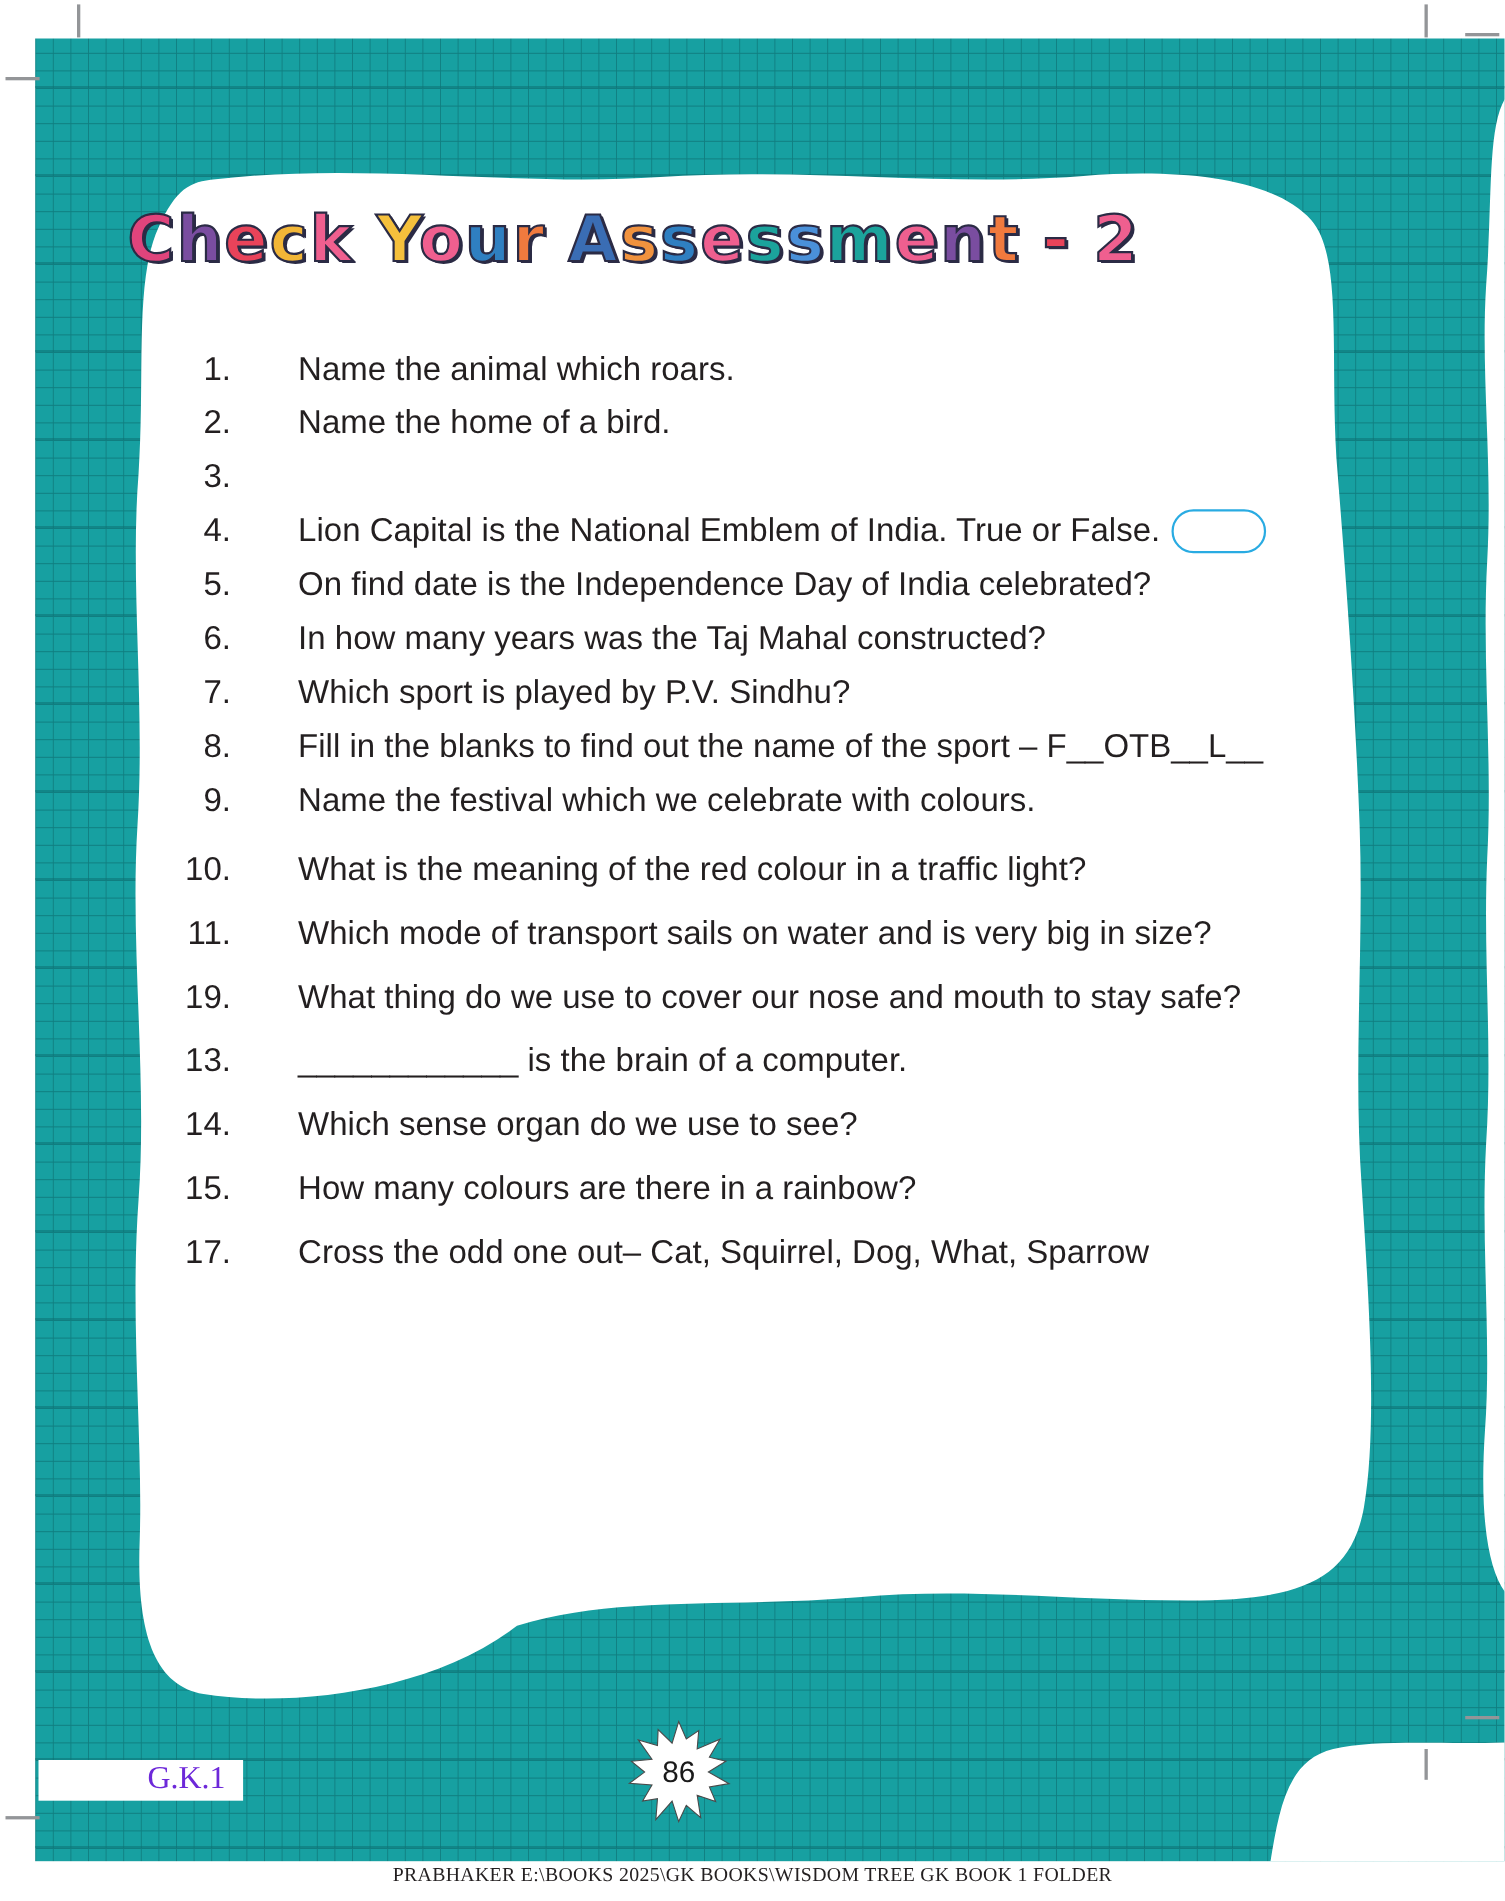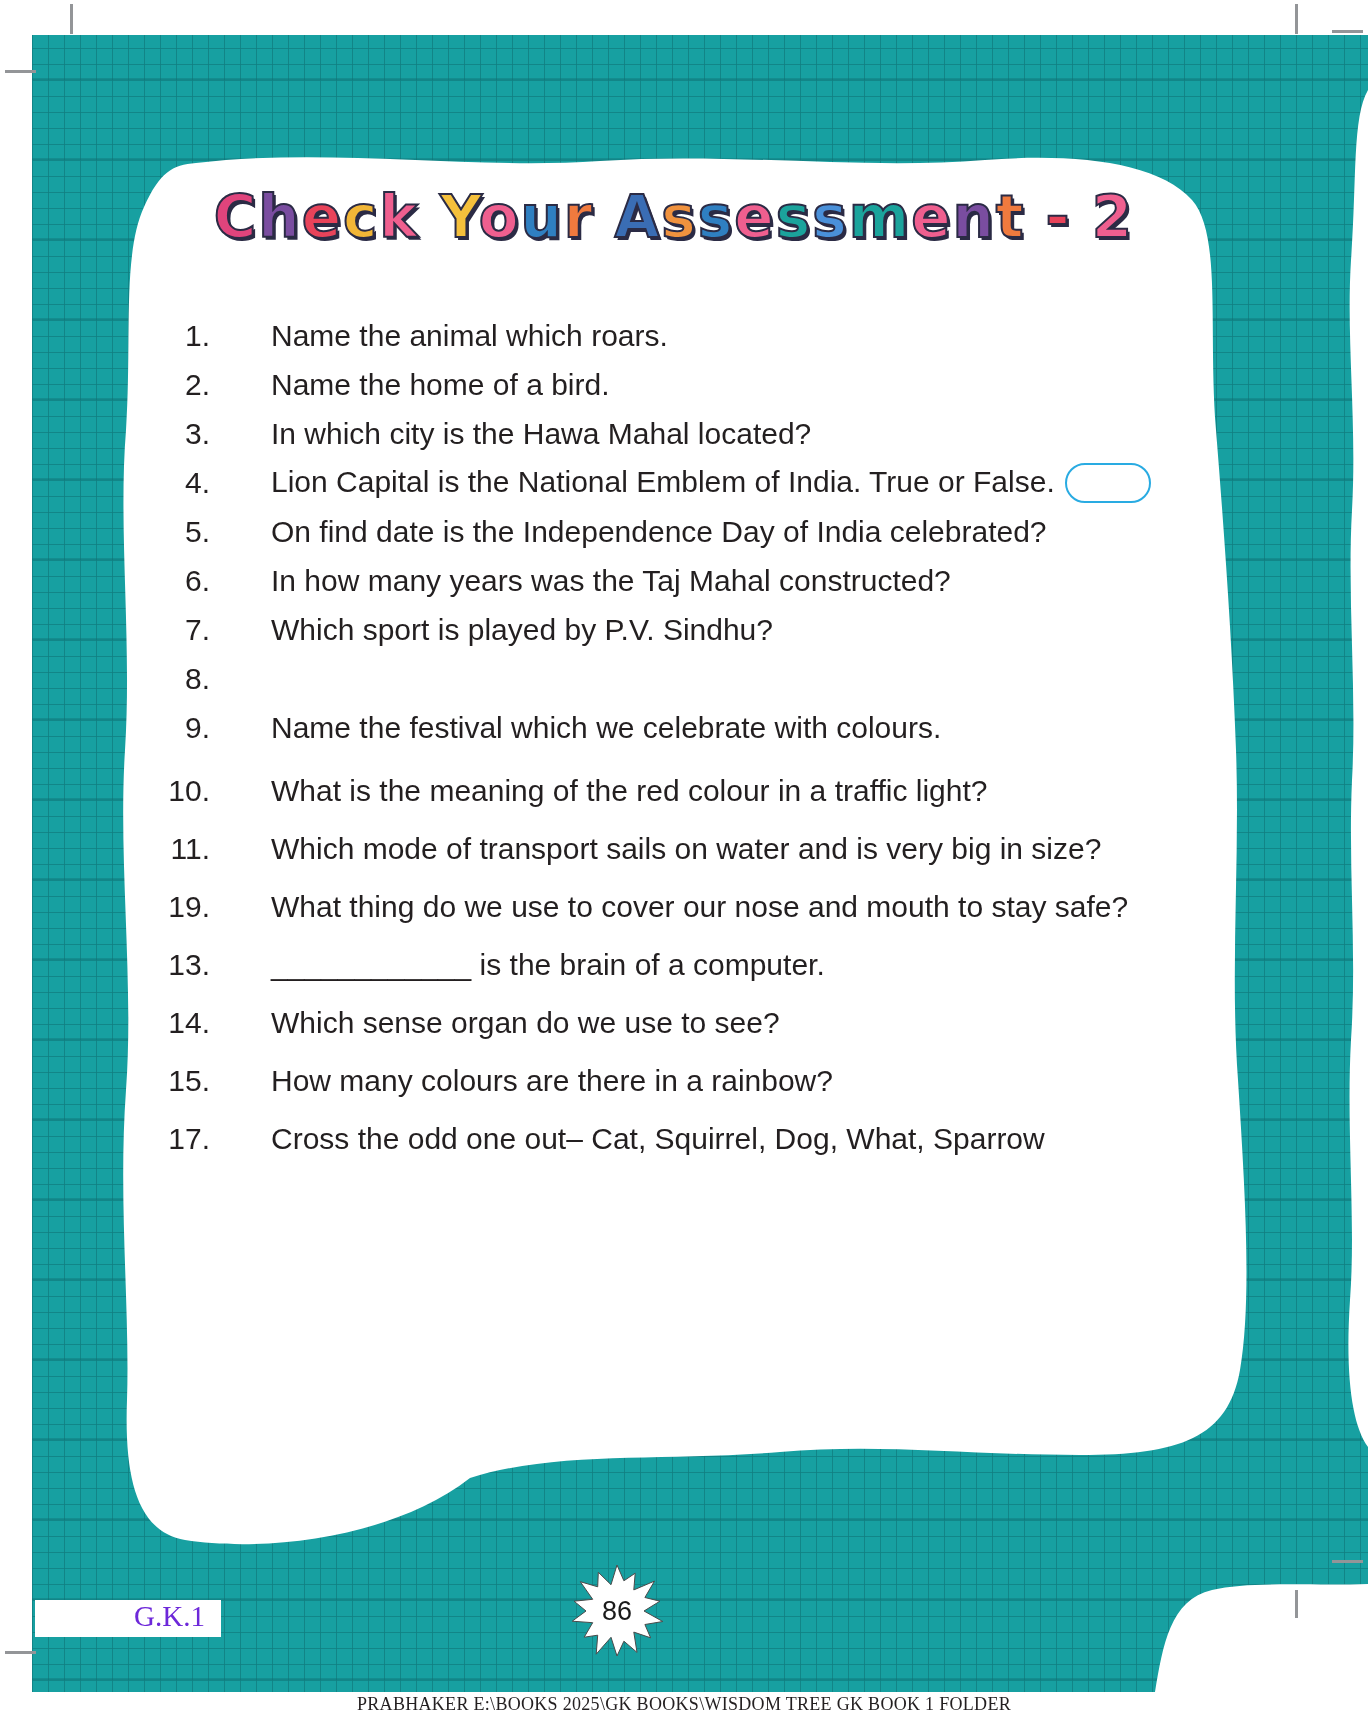--- a/index.html
+++ b/index.html
@@ -20,22 +20,22 @@
   .crop.tl-v{left:70px;top:4px;width:3px;height:30px;}
   .crop.tl-h{left:5px;top:70px;width:31px;height:3px;}
   .crop.tr-v{left:1295px;top:4px;width:3px;height:30px;}
   .crop.tr-h{left:1332px;top:30px;width:31px;height:3px;}
   .crop.br-v{left:1295px;top:1590px;width:3px;height:28px;}
   .crop.br-h{left:1332px;top:1560px;width:31px;height:3px;}
   .crop.bl-h{left:5px;top:1651px;width:31px;height:3px;}
 
   
   .title{
-    position:absolute;left:134px;top:178px;width:1000px;height:80px;
-    text-align:right;font-family:"DejaVu Sans","Liberation Sans",sans-serif;
+    position:absolute;left:116px;top:178px;width:1000px;height:80px;
+    text-align:left;font-family:"DejaVu Sans","Liberation Sans",sans-serif;
     font-weight:bold;font-size:58px;line-height:78px;
     letter-spacing:2px;white-space:nowrap;
   }
   .title .ltr{
     -webkit-text-stroke:2px var(--title-outline);
     text-shadow:2.5px 2.5px 0 var(--title-outline);
   }
   .title .sp{display:inline-block;width:20px;}
 
   
@@ -133,40 +133,40 @@
       <div class="q-row">
         <span class="q-num">1.</span>
         <span class="q-text">Name the animal which roars.</span>
       </div>
       <div class="q-row">
         <span class="q-num">2.</span>
         <span class="q-text">Name the home of a bird.</span>
       </div>
       <div class="q-row">
         <span class="q-num">3.</span>
-        <span class="q-text">In which city is the Hawa Mahal located?</span>
       </div>
       <div class="q-row">
         <span class="q-num">4.</span>
         <span class="q-text">Lion Capital is the National Emblem of India. True or False.<span class="answer-oval"></span></span>
       </div>
       <div class="q-row">
         <span class="q-num">5.</span>
         <span class="q-text">On find date is the Independence Day of India celebrated?</span>
       </div>
       <div class="q-row">
         <span class="q-num">6.</span>
         <span class="q-text">In how many years was the Taj Mahal constructed?</span>
       </div>
       <div class="q-row">
         <span class="q-num">7.</span>
         <span class="q-text">Which sport is played by P.V. Sindhu?</span>
       </div>
       <div class="q-row">
         <span class="q-num">8.</span>
+        <span class="q-text">Fill in the blanks to find out the name of the sport – F__OTB__L__</span>
       </div>
       <div class="q-row">
         <span class="q-num">9.</span>
         <span class="q-text">Name the festival which we celebrate with colours.</span>
       </div>
       <div class="q-row wide first-wide">
         <span class="q-num">10.</span>
         <span class="q-text">What is the meaning of the red colour in a traffic light?</span>
       </div>
       <div class="q-row wide">

